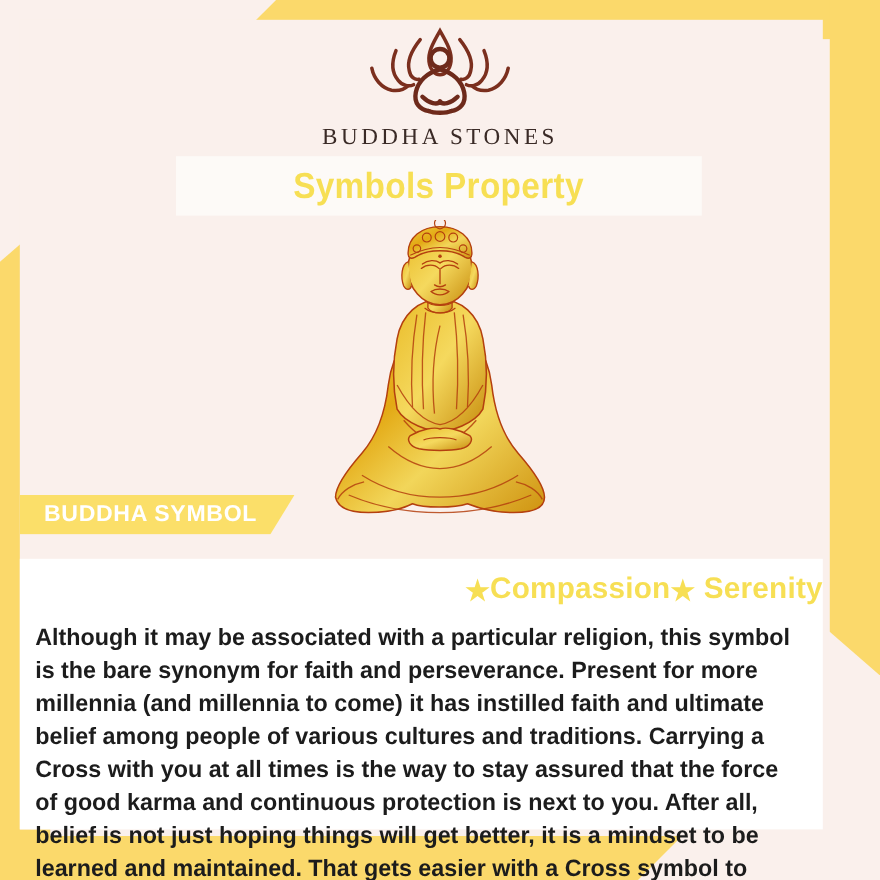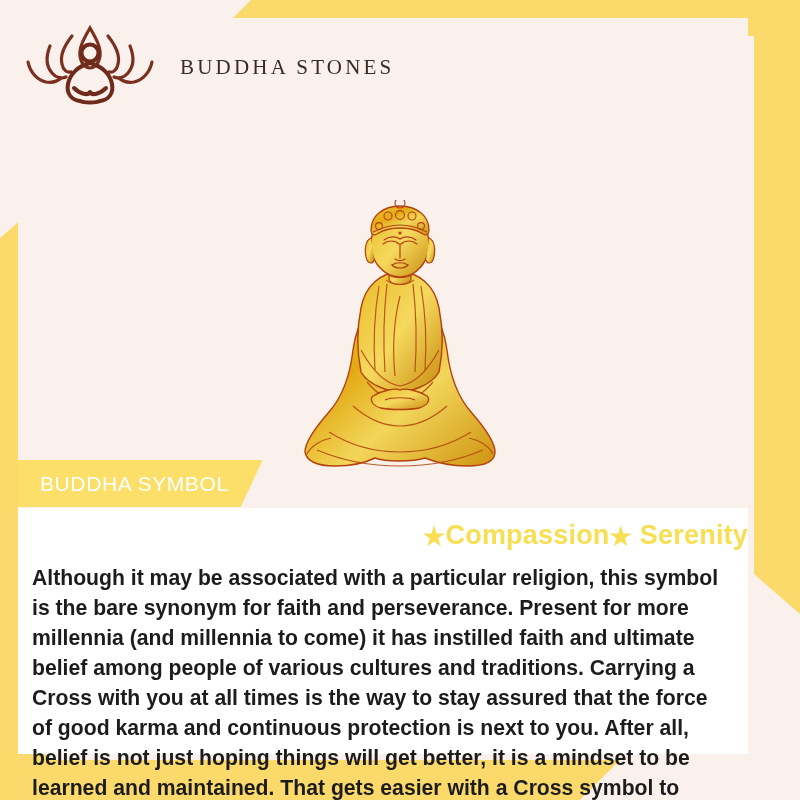--- a/index.html
+++ b/index.html
@@ -74,21 +74,21 @@
     background: #faf0ec;
   }
 
   
   #logo-block {
     position: absolute;
     left: 0;
     right: 0;
     top: 22px;
     display: flex;
-    flex-direction: row;
+    flex-direction: column;
     align-items: center;
   }
   #logo-mark {
     width: 180px;
     height: 86px;
     display: block;
   }
   #logo-wordmark {
     margin-top: 4px;
     font-family: "Liberation Serif", serif;
@@ -134,27 +134,28 @@
   #statue-svg {
     width: 210px;
     height: 295px;
     display: block;
   }
 
   
   #symbol-tag {
     position: absolute;
     left: 18px;
-    top: 460px;
-    height: 47px;
+    top: 450px;
+    height: 36px;
     padding: 0 34px 0 22px;
     background: #fbdf69;
     display: flex;
     align-items: center;
     clip-path: polygon(0 0, 100% 0, calc(100% - 22px) 100%, 0 100%);
+    font-weight: bold;
   }
   #symbol-tag-label {
     font-family: "Liberation Sans Narrow", "Liberation Sans", sans-serif;
     font-size: 21px;
     color: #ffffff;
     letter-spacing: 0.6px;
     white-space: nowrap;
   }
 
   
@@ -221,20 +222,23 @@
         <circle cx="90" cy="31" r="8.5"></circle>
         <path d="M90 41 C78 44 70 52 68 62 C66 72 72 78 80 79"></path>
         <path d="M90 41 C102 44 110 52 112 62 C114 72 108 78 100 79"></path>
         <path d="M80 79 C84 81 96 81 100 79"></path>
         <path d="M74 66 C80 72 88 74 90 70 C92 74 100 72 106 66"></path>
       </g>
     </svg>
     <div id="logo-wordmark">BUDDHA STONES</div>
   </div>
 
+  <div id="title-banner">
+    <div id="title-text">Symbols Property</div>
+  </div>
 
   <div id="statue-wrap">
     <svg id="statue-svg" viewBox="0 0 210 295">
       <defs>
         <linearGradient id="goldGrad" x1="0" y1="0" x2="1" y2="1">
           <stop offset="0%" stop-color="#f0cb3f"></stop>
           <stop offset="35%" stop-color="#e3a914"></stop>
           <stop offset="60%" stop-color="#f2d65a"></stop>
           <stop offset="100%" stop-color="#cf9310"></stop>
         </linearGradient>

